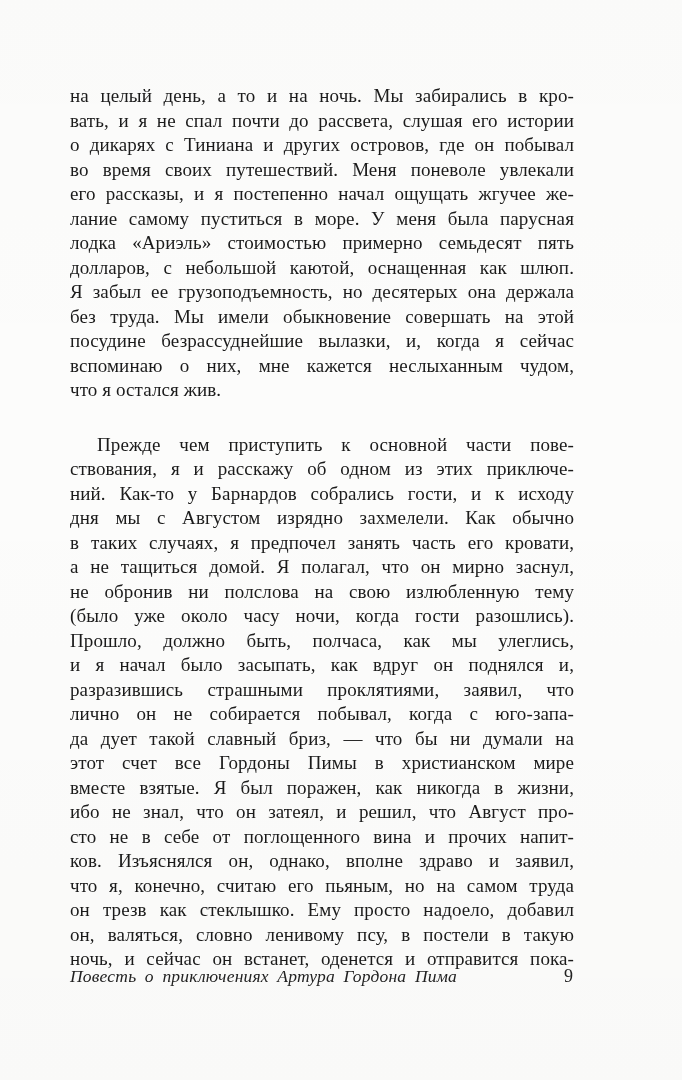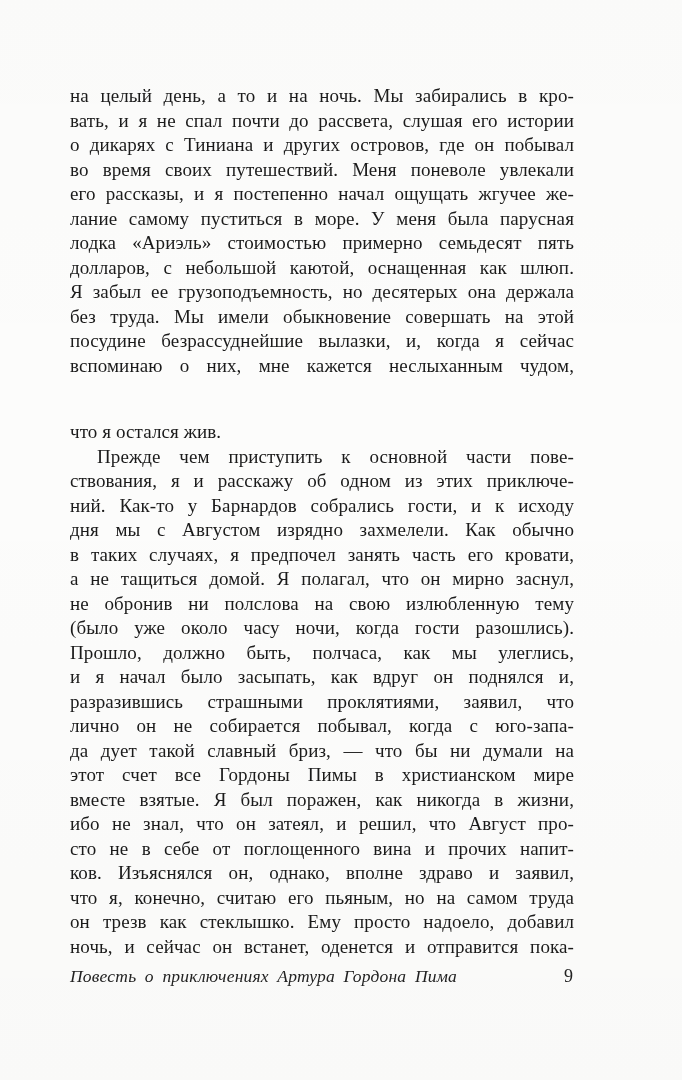--- a/index.html
+++ b/index.html
@@ -28,24 +28,24 @@
     letter-spacing: 0.1px;
   }
   .line {
     text-align: justify;
     text-align-last: justify;
     height: 24.5px;
     overflow: visible;
   }
   .line.flush-last {
     text-align-last: left;
-    margin-top: 42px;
   }
   .line.indent {
     text-indent: 27px;
+    margin-top: 30px;
   }
   .footer {
     position: absolute;
     left: 70px;
     top: 966px;
     width: 506px;
     display: flex;
     justify-content: space-between;
     align-items: flex-end;
   }
@@ -94,20 +94,21 @@
       <div class="line">разразившись страшными проклятиями, заявил, что</div>
       <div class="line">лично он не собирается побывал, когда с юго-запа-</div>
       <div class="line">да дует такой славный бриз, — что бы ни думали на</div>
       <div class="line">этот счет все Гордоны Пимы в христианском мире</div>
       <div class="line">вместе взятые. Я был поражен, как никогда в жизни,</div>
       <div class="line">ибо не знал, что он затеял, и решил, что Август про-</div>
       <div class="line">сто не в себе от поглощенного вина и прочих напит-</div>
       <div class="line">ков. Изъяснялся он, однако, вполне здраво и заявил,</div>
       <div class="line">что я, конечно, считаю его пьяным, но на самом труда</div>
       <div class="line">он трезв как стеклышко. Ему просто надоело, добавил</div>
+      <div class="line">он, валяться, словно ленивому псу, в постели в такую</div>
       <div class="line">ночь, и сейчас он встанет, оденется и отправится пока-</div>
     </div>
 
   <div class="footer">
     <span class="running-title">Повесть о приключениях Артура Гордона Пима</span>
     <span class="page-number">9</span>
   </div>
 
 </div>
 

